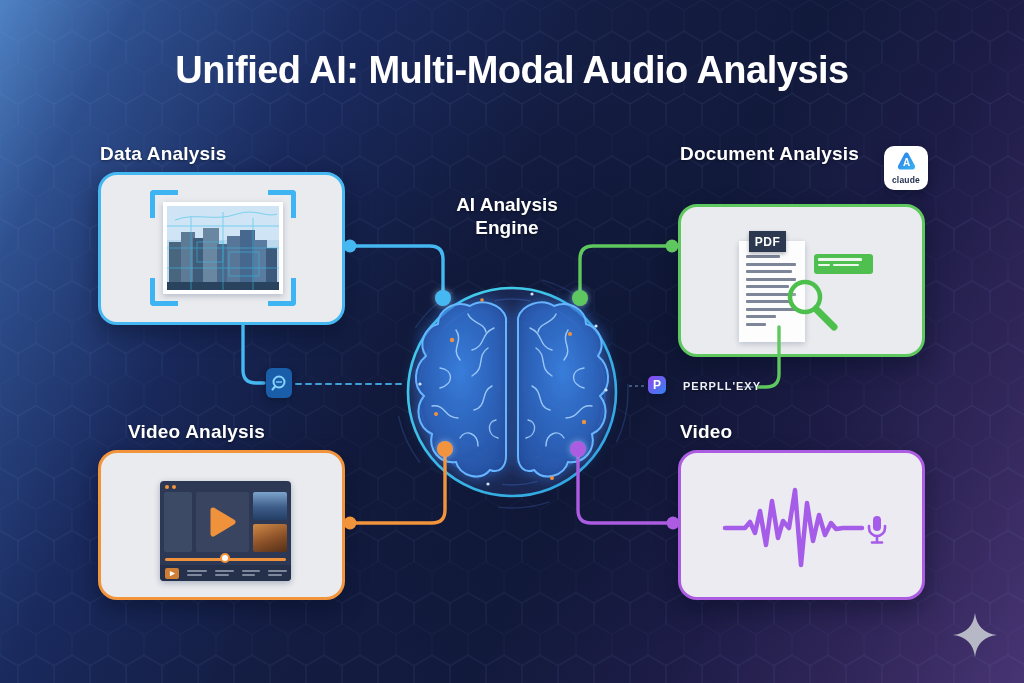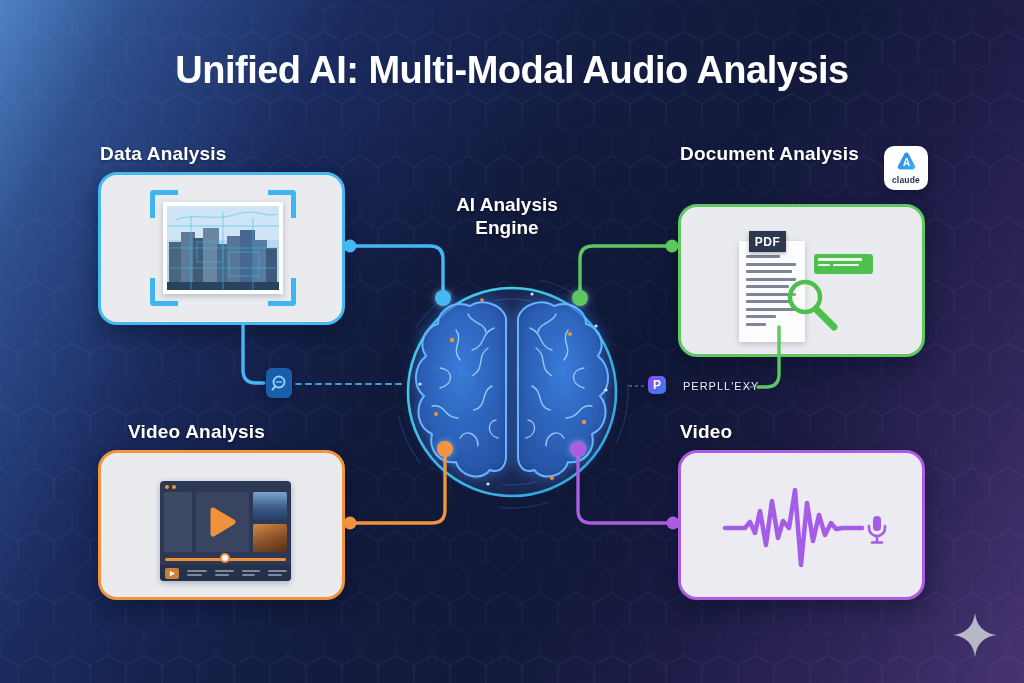--- a/index.html
+++ b/index.html
@@ -54,21 +54,21 @@
   .vstrip{position:absolute;left:0;top:84px;width:131px;height:16px;background:#25304b;border-radius:0 0 4px 4px;display:flex;align-items:center;padding:0 5px;gap:8px;}
   .vicon{width:14px;height:11px;background:#cf7f35;border-radius:2px;display:flex;align-items:center;justify-content:center;flex:0 0 auto;}
   .vtxt{display:flex;flex-direction:column;gap:2px;}
   .vtxt i{display:block;height:2px;background:#7e889c;border-radius:1px;}
   
   .wave-svg{position:absolute;left:36px;top:28px;}
   .mic-svg{position:absolute;left:184px;top:62px;}
   
   .chip{position:absolute;left:266px;top:368px;width:26px;height:30px;background:#1a5da8;border-radius:6px;z-index:4;box-shadow:0 2px 6px rgba(5,15,40,.5);display:flex;align-items:center;justify-content:center;}
   .p-logo{position:absolute;left:648px;top:376px;width:18px;height:18px;border-radius:5px;background:linear-gradient(135deg,#8a4cf0 10%,#3a7ef0 90%);z-index:4;display:flex;align-items:center;justify-content:center;color:#fff;font-size:12px;font-weight:700;box-shadow:0 2px 6px rgba(5,15,40,.5);}
-  .px-label{position:absolute;left:683px;top:380px;color:#eef2f8;font-size:11px;font-weight:400;letter-spacing:1px;z-index:4;text-shadow:0 1px 2px rgba(0,0,0,.5);}
+  .px-label{position:absolute;left:683px;top:380px;color:#eef2f8;font-size:11px;font-weight:700;letter-spacing:1px;z-index:4;text-shadow:0 1px 2px rgba(0,0,0,.5);}
 </style>
 </head>
 <body>
 
 <div class="canvas">
 
   <svg class="hexlayer" width="1024" height="683">
     <defs>
       <pattern id="hex" width="36" height="62.4" patternUnits="userSpaceOnUse">
         <g fill="none" stroke="#7fa0e0" stroke-opacity="0.10" stroke-width="1.2">

